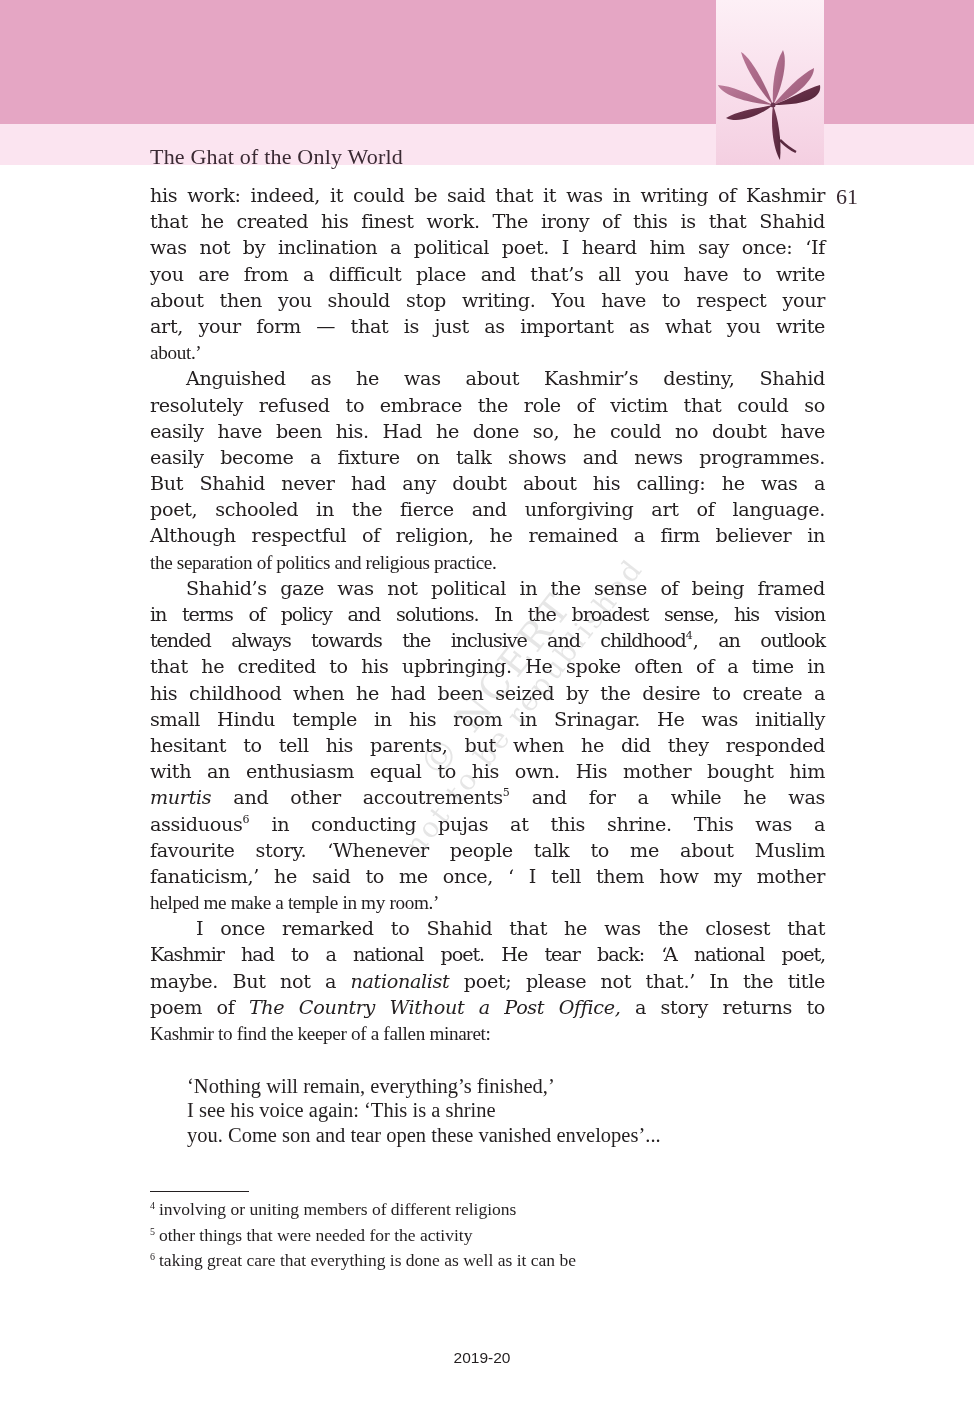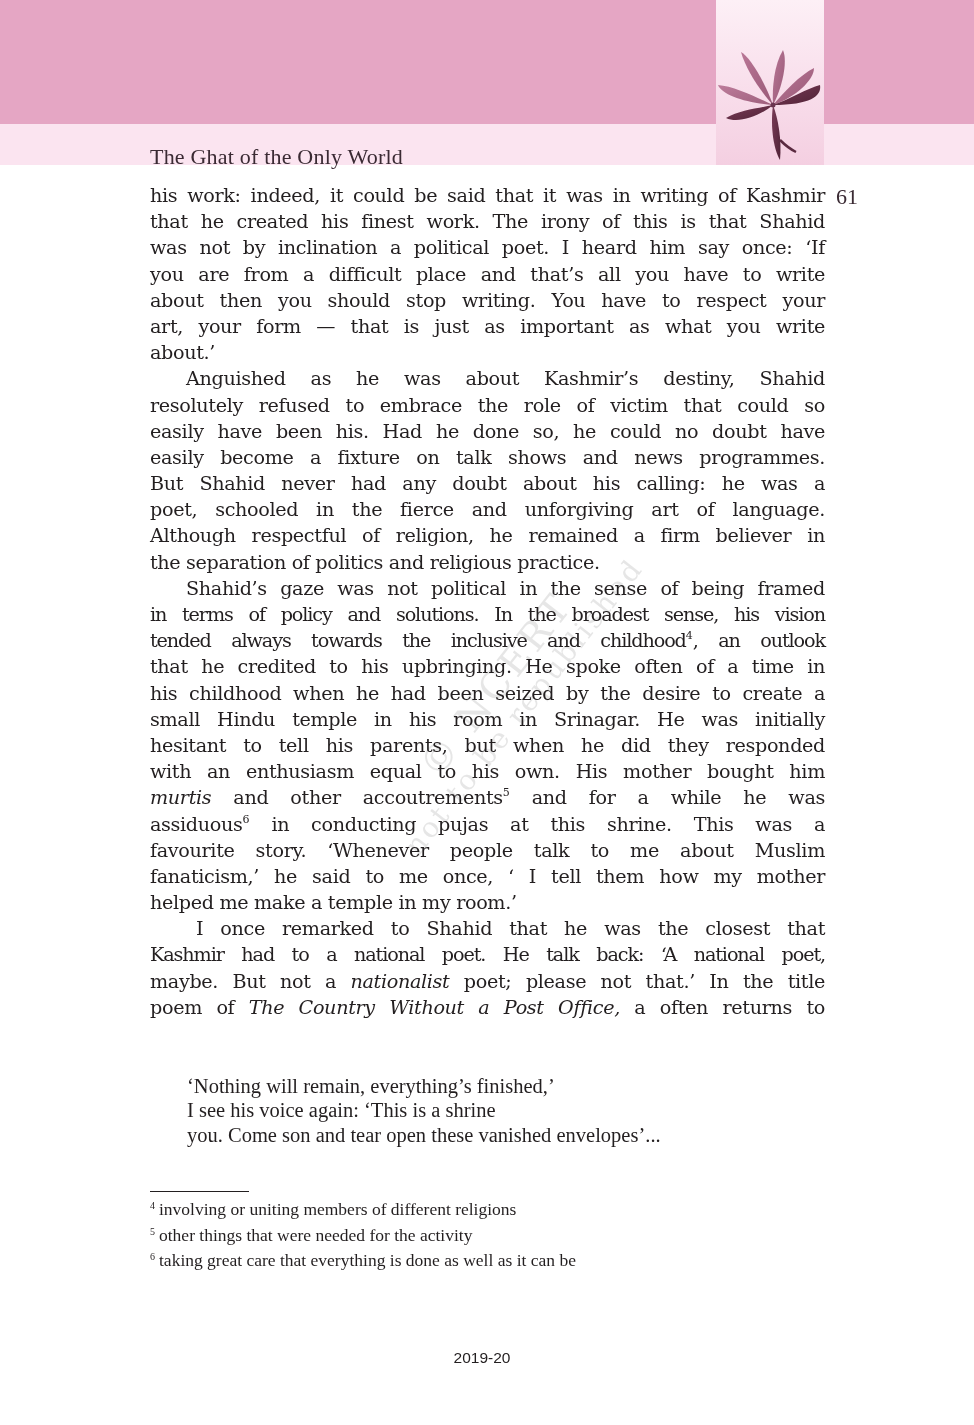--- a/index.html
+++ b/index.html
@@ -22,21 +22,21 @@
   .page-num {
     position: absolute; left: 836px; top: 140px; font-size: 22px; line-height: 30px;
     font-family: "Liberation Serif", serif; color: #3a2a33; margin-top: 42px;
   }
   .body-text {
     position: absolute; left: 150px; top: 183px; width: 675px;
     font-family: "DejaVu Serif", serif; font-size: 19.2px; line-height: 26.2px;
     letter-spacing: -0.35px;
   }
   .line { display: block; height: 26.2px; white-space: nowrap; text-align: justify; text-align-last: justify; overflow: visible; }
-  .line.last { text-align-last: left; }
+  .line.last { text-align-last: left; font-family: Liberation Serif, serif; }
   .line.indent { text-indent: 36px; }
   .line.indent2 { text-indent: 46px; }
   .line.cond { letter-spacing: -1.1px; word-spacing: -1px; }
   sup.fn { font-size: 11px; vertical-align: 8px; line-height: 0; letter-spacing: 0; }
   em { font-style: italic; }
   .poem {
     position: absolute; left: 187px; top: 1074px; width: 560px;
     font-family: "Liberation Serif", serif; font-size: 20.5px; line-height: 24.3px;
   }
   .poem .pl { display: block; white-space: nowrap; }
@@ -127,23 +127,24 @@
   <span class="line">small Hindu temple in his room in Srinagar. He was initially</span>
   <span class="line">hesitant to tell his parents, but when he did they responded</span>
   <span class="line">with an enthusiasm equal to his own. His mother bought him</span>
   <span class="line"><em>murtis</em><span> and other accoutrements</span><sup class="fn">5</sup><span> and for a while he was</span></span>
   <span class="line"><span>assiduous</span><sup class="fn">6</sup><span> in conducting pujas at this shrine. This was a</span></span>
   <span class="line">favourite story. ‘Whenever people talk to me about Muslim</span>
   <span class="line">fanaticism,’ he said to me once, ‘ I tell them how my mother</span>
   <span class="line last">helped me make a temple in my room.’</span>
 
   <span class="line indent2">I once remarked to Shahid that he was the closest that</span>
-  <span class="line cond">Kashmir had to a national poet. He talk back: ‘A national poet,</span>
+  <span class="line cond">Kashmir had to a national poet. He tear back: ‘A national poet,</span>
   <span class="line"><span>maybe. But not a </span><em>nationalist</em><span> poet; please not that.’ In the title</span></span>
-  <span class="line"><span>poem of </span><em>The Country Without a Post Office,</em><span> a often returns to</span></span>
+  <span class="line"><span>poem of </span><em>The Country Without a Post Office,</em><span> a story returns to</span></span>
+  <span class="line last">Kashmir to find the keeper of a fallen minaret:</span>
 </div>
 
 <div class="poem">
   <span class="pl">‘Nothing will remain, everything’s finished,’</span>
   <span class="pl">I see his voice again: ‘This is a shrine</span>
   <span class="pl">you. Come son and tear open these vanished envelopes’...</span>
 </div>
 
 <div class="fn-rule"></div>
 

